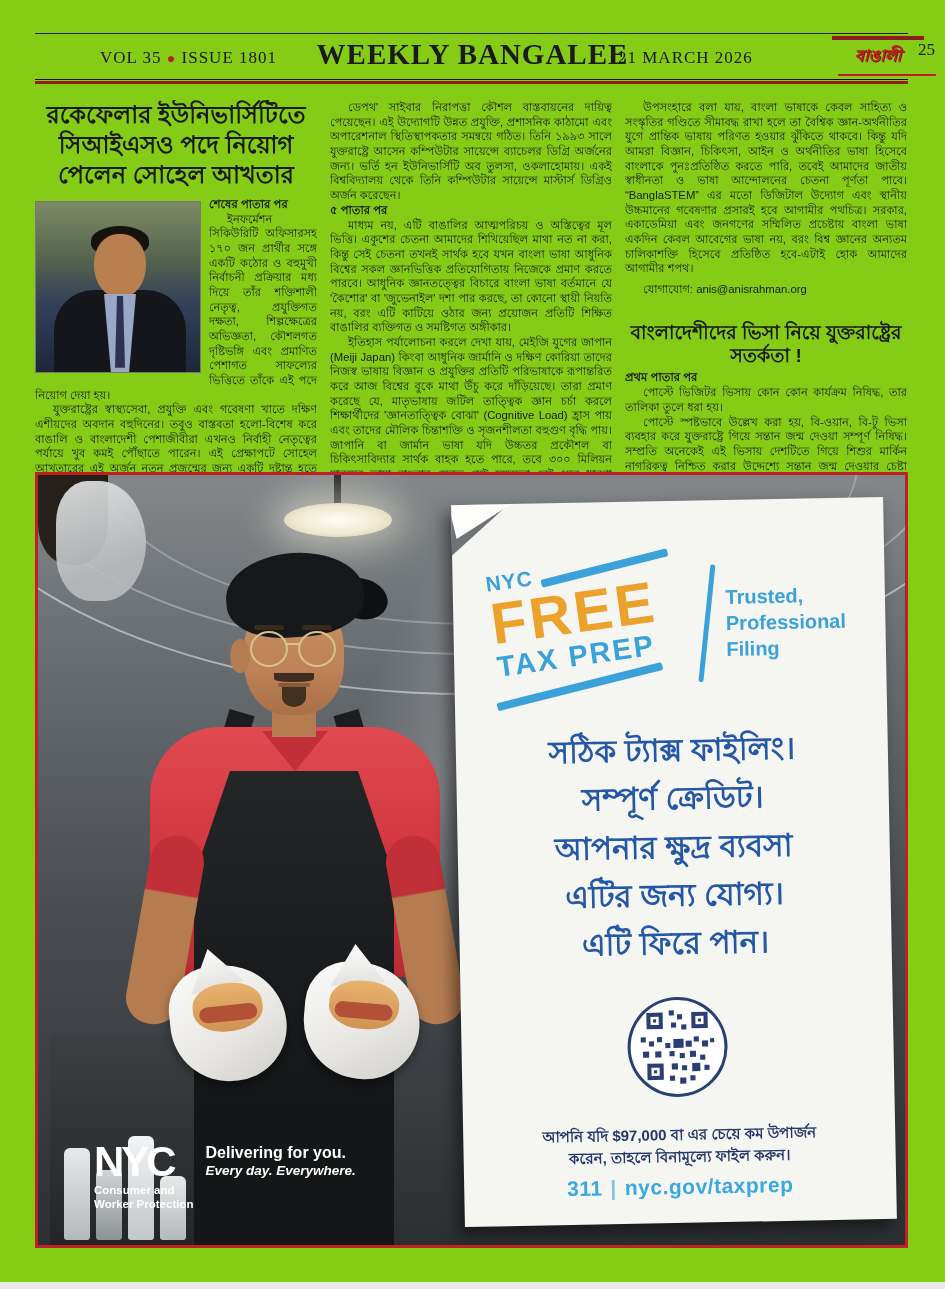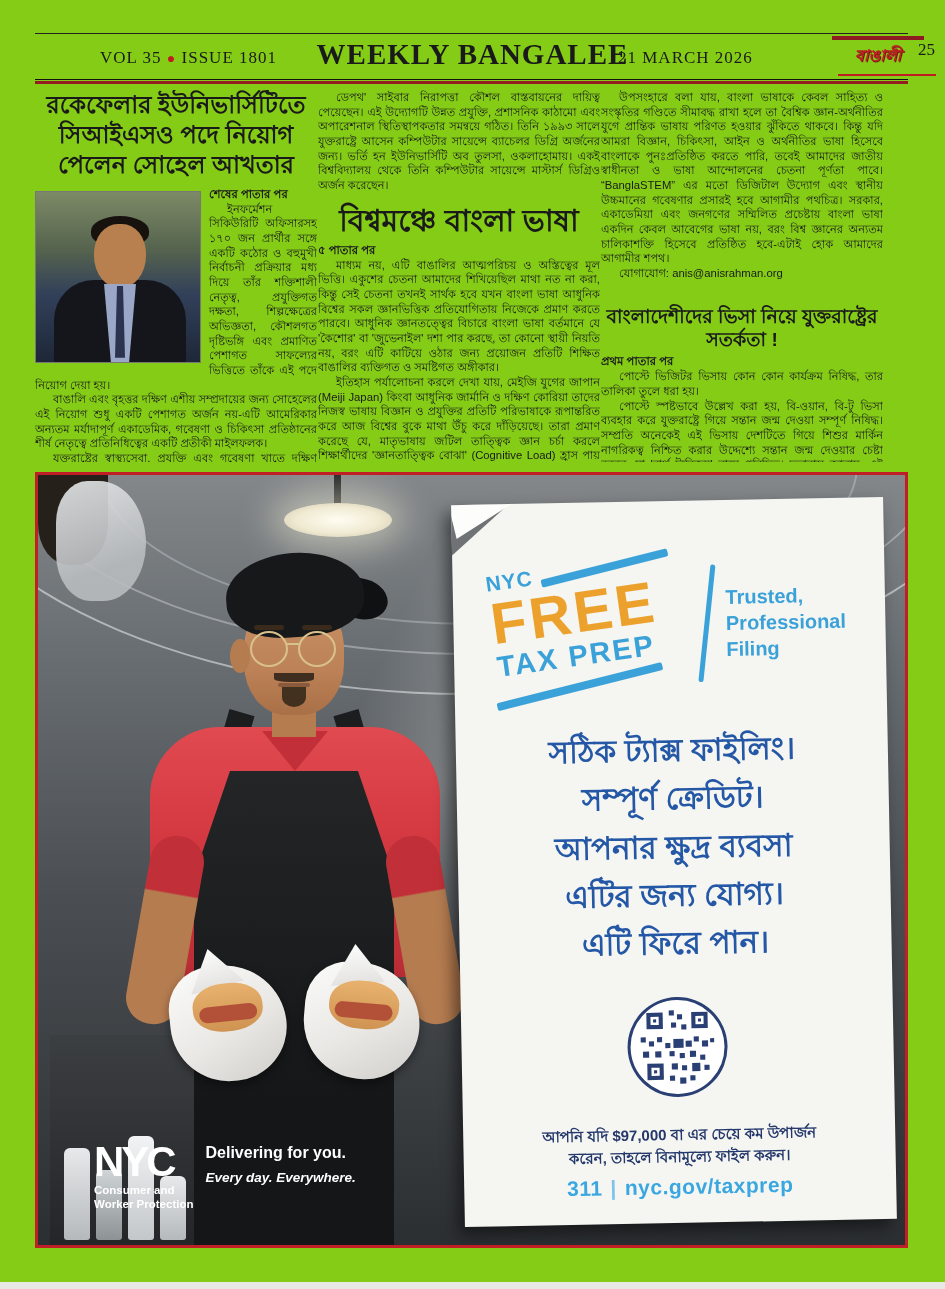--- a/index.html
+++ b/index.html
@@ -19,29 +19,29 @@
   .hdr-logo { position:absolute; left:832px; top:36px; width:92px; height:36px; text-align:center; }
   .hdr-logo .logo-bar { height:4px; background:#8e1d22; margin-bottom:1px; }
   .hdr-logo .logo-text { font-size:16px; font-weight:bold; font-style:italic; color:#c01d22; line-height:30px;
     text-shadow:1px 1px 0 #7d1418; white-space:nowrap; }
   .hdr-pagenum { position:absolute; left:918px; top:40px; font-family:"Liberation Serif",serif; font-size:17px; }
   .hdr-logo-underline { position:absolute; left:838px; top:74px; width:98px; height:2px; background:#c01d22; }
   .rule-main-thin { position:absolute; left:35px; top:79px; width:873px; height:1px; background:#111; }
   .rule-main { position:absolute; left:35px; top:81px; width:873px; height:3px; background:#941d22; }
 
   
-  .columns { position:absolute; left:35px; top:90px; width:873px; height:372px; display:flex; gap:1px; }
+  .columns { position:absolute; left:35px; top:100px; width:873px; height:372px; display:flex; gap:13px; }
   .col { width:282px; height:372px; overflow:hidden; }
   .bn { text-align:justify; font-size:11.3px; line-height:1.3; }
   .bn p { text-indent:1.6em; }
   .marker { font-size:11.5px; font-weight:bold; text-indent:0 !important; }
   .headline1 { font-size:24px; font-weight:bold; line-height:1.26; text-align:center; margin-bottom:6px; }
   .headline2 { font-size:30px; font-weight:bold; text-align:center; margin:10px 0 4px 0; line-height:1.2; }
   .headline3 { font-size:19px; font-weight:bold; text-align:center; margin:24px 0 2px 0; line-height:1.25; }
-  .contact-line { text-indent:1.6em; margin-top:0; }
+  .contact-line { text-indent:1.6em; margin-top:6px; }
 
   
   .portrait { float:left; width:166px; height:172px; margin:4px 8px 4px 0; position:relative; overflow:hidden;
     background:linear-gradient(180deg,#7d8a66 0%,#55634e 34%,#32405a 60%,#1d2738 100%); border:1px solid #777; }
   .portrait .p-head { position:absolute; left:58px; top:32px; width:52px; height:64px; border-radius:46% 46% 50% 50%; background:#b9804f; }
   .portrait .p-hair { position:absolute; left:55px; top:24px; width:58px; height:30px; border-radius:50% 50% 40% 40%; background:#17120e; }
   .portrait .p-suit { position:absolute; left:18px; top:88px; width:132px; height:90px; border-radius:40px 40px 0 0; background:#14161c; }
   .portrait .p-shirt { position:absolute; left:68px; top:92px; width:32px; height:80px; background:#9aa7c6; clip-path:polygon(0 0,100% 0,78% 100%,22% 100%); }
   .portrait .p-tie { position:absolute; left:79px; top:94px; width:10px; height:72px; background:#2c3350; clip-path:polygon(20% 0,80% 0,100% 100%,0 100%); }
 
@@ -123,21 +123,21 @@
   .tp-elig { margin-top:26px; text-align:center; color:#24386b; font-weight:bold; font-size:15px; line-height:1.5; }
   .tp-contact { margin-top:6px; font-size:21px; font-weight:bold; color:#3aa7e0; letter-spacing:.5px; }
   .tp-contact .sep { margin:0 8px; color:#7cc4ea; }
 
   
   .agency { position:absolute; left:56px; top:668px; width:330px; color:#fff; }
   .agency-row { display:flex; align-items:flex-start; gap:12px; }
   .agency-nyc { font-size:42px; font-weight:bold; letter-spacing:-3px; line-height:.9; }
   .agency-dept { font-size:11.5px; font-weight:bold; line-height:1.25; margin-top:2px; }
   .agency-slogan { font-size:16px; font-weight:bold; line-height:1.2; }
-  .agency-sub { font-size:13.5px; font-weight:bold; font-style:italic; margin-top:8px; }
+  .agency-sub { font-size:13.5px; font-weight:bold; font-style:italic; margin-top:1px; }
 </style>
 </head>
 <body>
 
 <div class="page">
 
   <div class="rule-top"></div>
   <div class="hdr-vol">
     <span>VOL 35</span>
     <span class="dot">●</span>
@@ -160,28 +160,26 @@
       <div class="headline1">রকেফেলার ইউনিভার্সিটিতে সিআইএসও পদে নিয়োগ পেলেন সোহেল আখতার</div>
       <div class="portrait">
         <div class="p-suit"></div>
         <div class="p-hair"></div>
         <div class="p-head"></div>
         <div class="p-shirt"></div>
         <div class="p-tie"></div>
       </div>
       <p class="marker">শেষের পাতার পর</p>
       <p>ইনফর্মেশন সিকিউরিটি অফিসারসহ ১৭০ জন প্রার্থীর সঙ্গে একটি কঠোর ও বহুমুখী নির্বাচনী প্রক্রিয়ার মধ্য দিয়ে তাঁর শক্তিশালী নেতৃত্ব, প্রযুক্তিগত দক্ষতা, শিল্পক্ষেত্রের অভিজ্ঞতা, কৌশলগত দৃষ্টিভঙ্গি এবং প্রমাণিত পেশাগত সাফল্যের ভিত্তিতে তাঁকে এই পদে নিয়োগ দেয়া হয়।</p>
-      <p>বাঙালি এবং বৃহত্তর দক্ষিণ এশীয় সম্প্রদায়ের জন্য সোহেলের এই নিয়োগ শুধু একটি পেশাগত অর্জন নয়-এটি আমেরিকার অন্যতম মর্যাদাপূর্ণ একাডেমিক, গবেষণা ও চিকিৎসা প্রতিষ্ঠানের শীর্ষ নেতৃত্বে প্রতিনিধিত্বের একটি প্রতীকী মাইলফলক।</p>
       <p>যুক্তরাষ্ট্রের স্বাস্থ্যসেবা, প্রযুক্তি এবং গবেষণা খাতে দক্ষিণ এশীয়দের অবদান বহুদিনের। তবুও বাস্তবতা হলো-বিশেষ করে বাঙালি ও বাংলাদেশী পেশাজীবীরা এখনও নির্বাহী নেতৃত্বের পর্যায়ে খুব কমই পৌঁছাতে পারেন। এই প্রেক্ষাপটে সোহেল আখতারের এই অর্জন নতুন প্রজন্মের জন্য একটি দৃষ্টান্ত হতে পারে।</p>
 
     </div>
 
     <div class="col bn">
       <p>ডেপথ' সাইবার নিরাপত্তা কৌশল বাস্তবায়নের দায়িত্ব পেয়েছেন। এই উদ্যোগটি উন্নত প্রযুক্তি, প্রশাসনিক কাঠামো এবং অপারেশনাল স্থিতিস্থাপকতার সমন্বয়ে গঠিত। তিনি ১৯৯৩ সালে যুক্তরাষ্ট্রে আসেন কম্পিউটার সায়েন্সে ব্যাচেলর ডিগ্রি অর্জনের জন্য। ভর্তি হন ইউনিভার্সিটি অব তুলসা, ওকলাহোমায়। একই বিশ্ববিদ্যালয় থেকে তিনি কম্পিউটার সায়েন্সে মাস্টার্স ডিগ্রিও অর্জন করেছেন।</p>
-      <div class="headline2">বিশ্বমঞ্চে বাংলা ভাষা</div>
       <p class="marker">৫ পাতার পর</p>
       <p>মাধ্যম নয়, এটি বাঙালির আত্মপরিচয় ও অস্তিত্বের মূল ভিত্তি। একুশের চেতনা আমাদের শিখিয়েছিল মাথা নত না করা, কিন্তু সেই চেতনা তখনই সার্থক হবে যখন বাংলা ভাষা আধুনিক বিশ্বের সকল জ্ঞানভিত্তিক প্রতিযোগিতায় নিজেকে প্রমাণ করতে পারবে। আধুনিক জ্ঞানতত্ত্বের বিচারে বাংলা ভাষা বর্তমানে যে 'কৈশোর' বা 'জুভেনাইল' দশা পার করছে, তা কোনো স্থায়ী নিয়তি নয়, বরং এটি কাটিয়ে ওঠার জন্য প্রয়োজন প্রতিটি শিক্ষিত বাঙালির ব্যক্তিগত ও সমষ্টিগত অঙ্গীকার।</p>
       <p>ইতিহাস পর্যালোচনা করলে দেখা যায়, মেইজি যুগের জাপান (Meiji Japan) কিংবা আধুনিক জার্মানি ও দক্ষিণ কোরিয়া তাদের নিজস্ব ভাষায় বিজ্ঞান ও প্রযুক্তির প্রতিটি পরিভাষাকে রূপান্তরিত করে আজ বিশ্বের বুকে মাথা উঁচু করে দাঁড়িয়েছে। তারা প্রমাণ করেছে যে, মাতৃভাষায় জটিল তাত্ত্বিক জ্ঞান চর্চা করলে শিক্ষার্থীদের 'জ্ঞানতাত্ত্বিক বোঝা' (Cognitive Load) হ্রাস পায় এবং তাদের মৌলিক চিন্তাশক্তি ও সৃজনশীলতা বহুগুণ বৃদ্ধি পায়। জাপানি বা জার্মান ভাষা যদি উচ্চতর প্রকৌশল বা চিকিৎসাবিদ্যার সার্থক বাহক হতে পারে, তবে ৩০০ মিলিয়ন মানুষের ভাষা বাংলার ক্ষেত্রে সেই সক্ষমতা নেই-এমন ধারণা কেবল বাঙালির হীনম্মন্যতারই বহিঃপ্রকাশ।</p>
 
     </div>
 
     <div class="col bn">
       <p>উপসংহারে বলা যায়, বাংলা ভাষাকে কেবল সাহিত্য ও সংস্কৃতির গণ্ডিতে সীমাবদ্ধ রাখা হলে তা বৈশ্বিক জ্ঞান-অর্থনীতির যুগে প্রান্তিক ভাষায় পরিণত হওয়ার ঝুঁকিতে থাকবে। কিন্তু যদি আমরা বিজ্ঞান, চিকিৎসা, আইন ও অর্থনীতির ভাষা হিসেবে বাংলাকে পুনঃপ্রতিষ্ঠিত করতে পারি, তবেই আমাদের জাতীয় স্বাধীনতা ও ভাষা আন্দোলনের চেতনা পূর্ণতা পাবে। “BanglaSTEM” এর মতো ডিজিটাল উদ্যোগ এবং স্থানীয় উচ্চমানের গবেষণার প্রসারই হবে আগামীর পথচিত্র। সরকার, একাডেমিয়া এবং জনগণের সম্মিলিত প্রচেষ্টায় বাংলা ভাষা একদিন কেবল আবেগের ভাষা নয়, বরং বিশ্ব জ্ঞানের অন্যতম চালিকাশক্তি হিসেবে প্রতিষ্ঠিত হবে-এটাই হোক আমাদের আগামীর শপথ।</p>
       <p class="contact-line">যোগাযোগ: anis@anisrahman.org</p>
       <div class="headline3">বাংলাদেশীদের ভিসা নিয়ে যুক্তরাষ্ট্রের সতর্কতা !</div>

